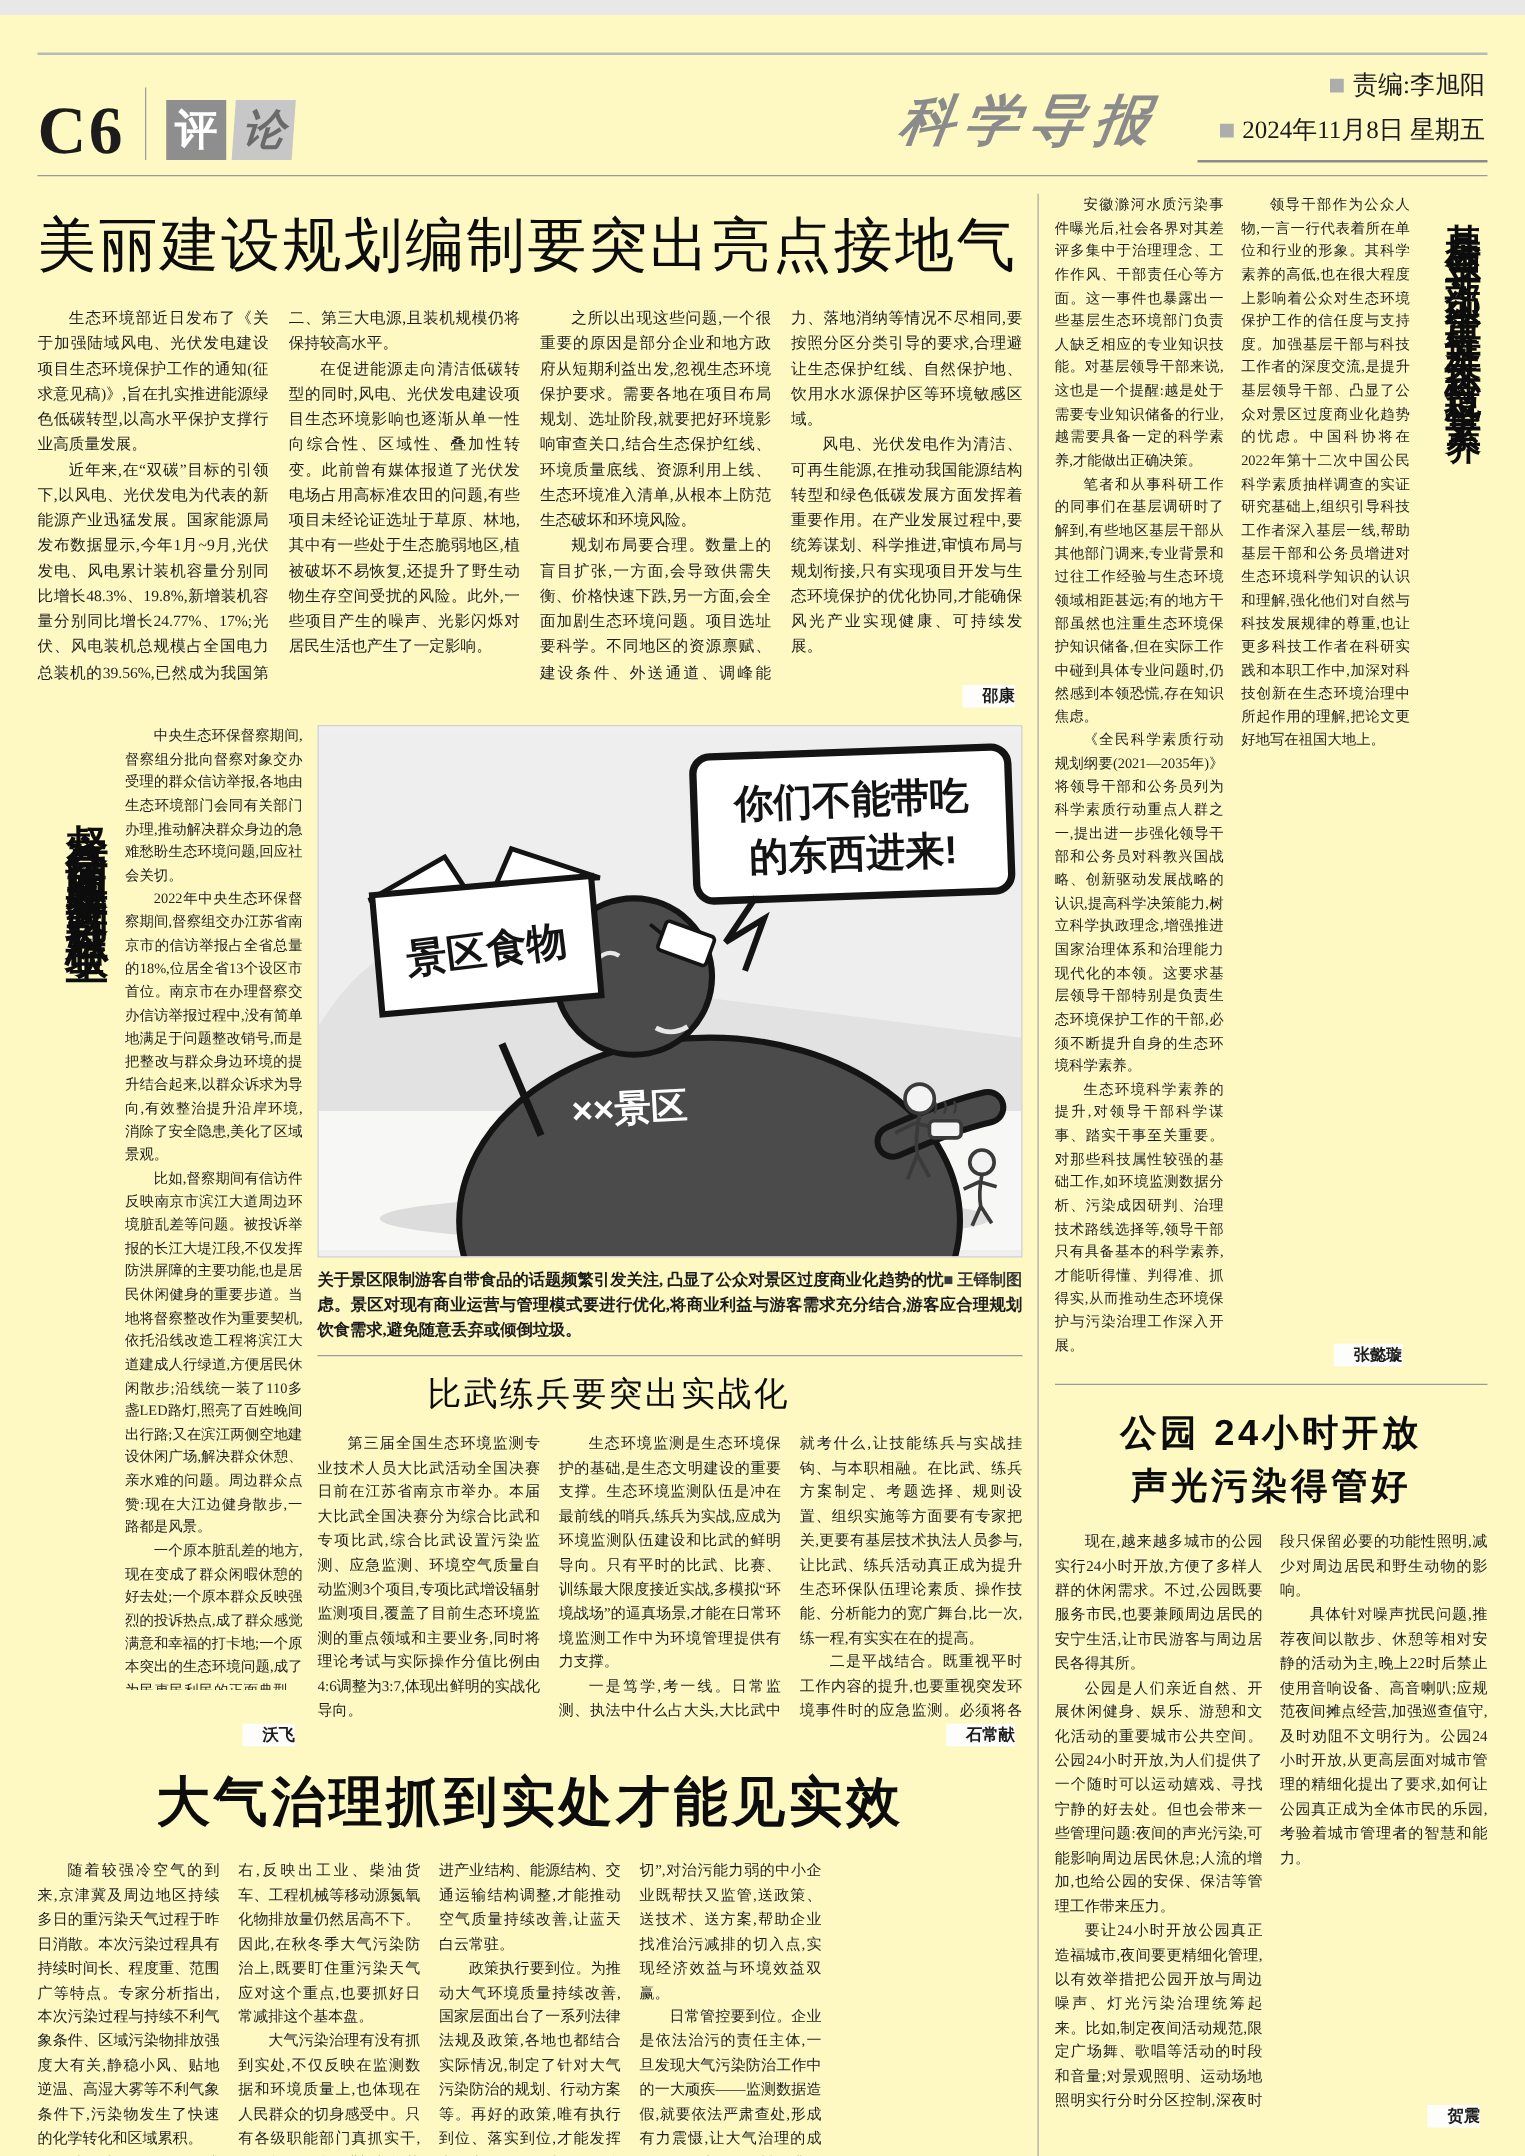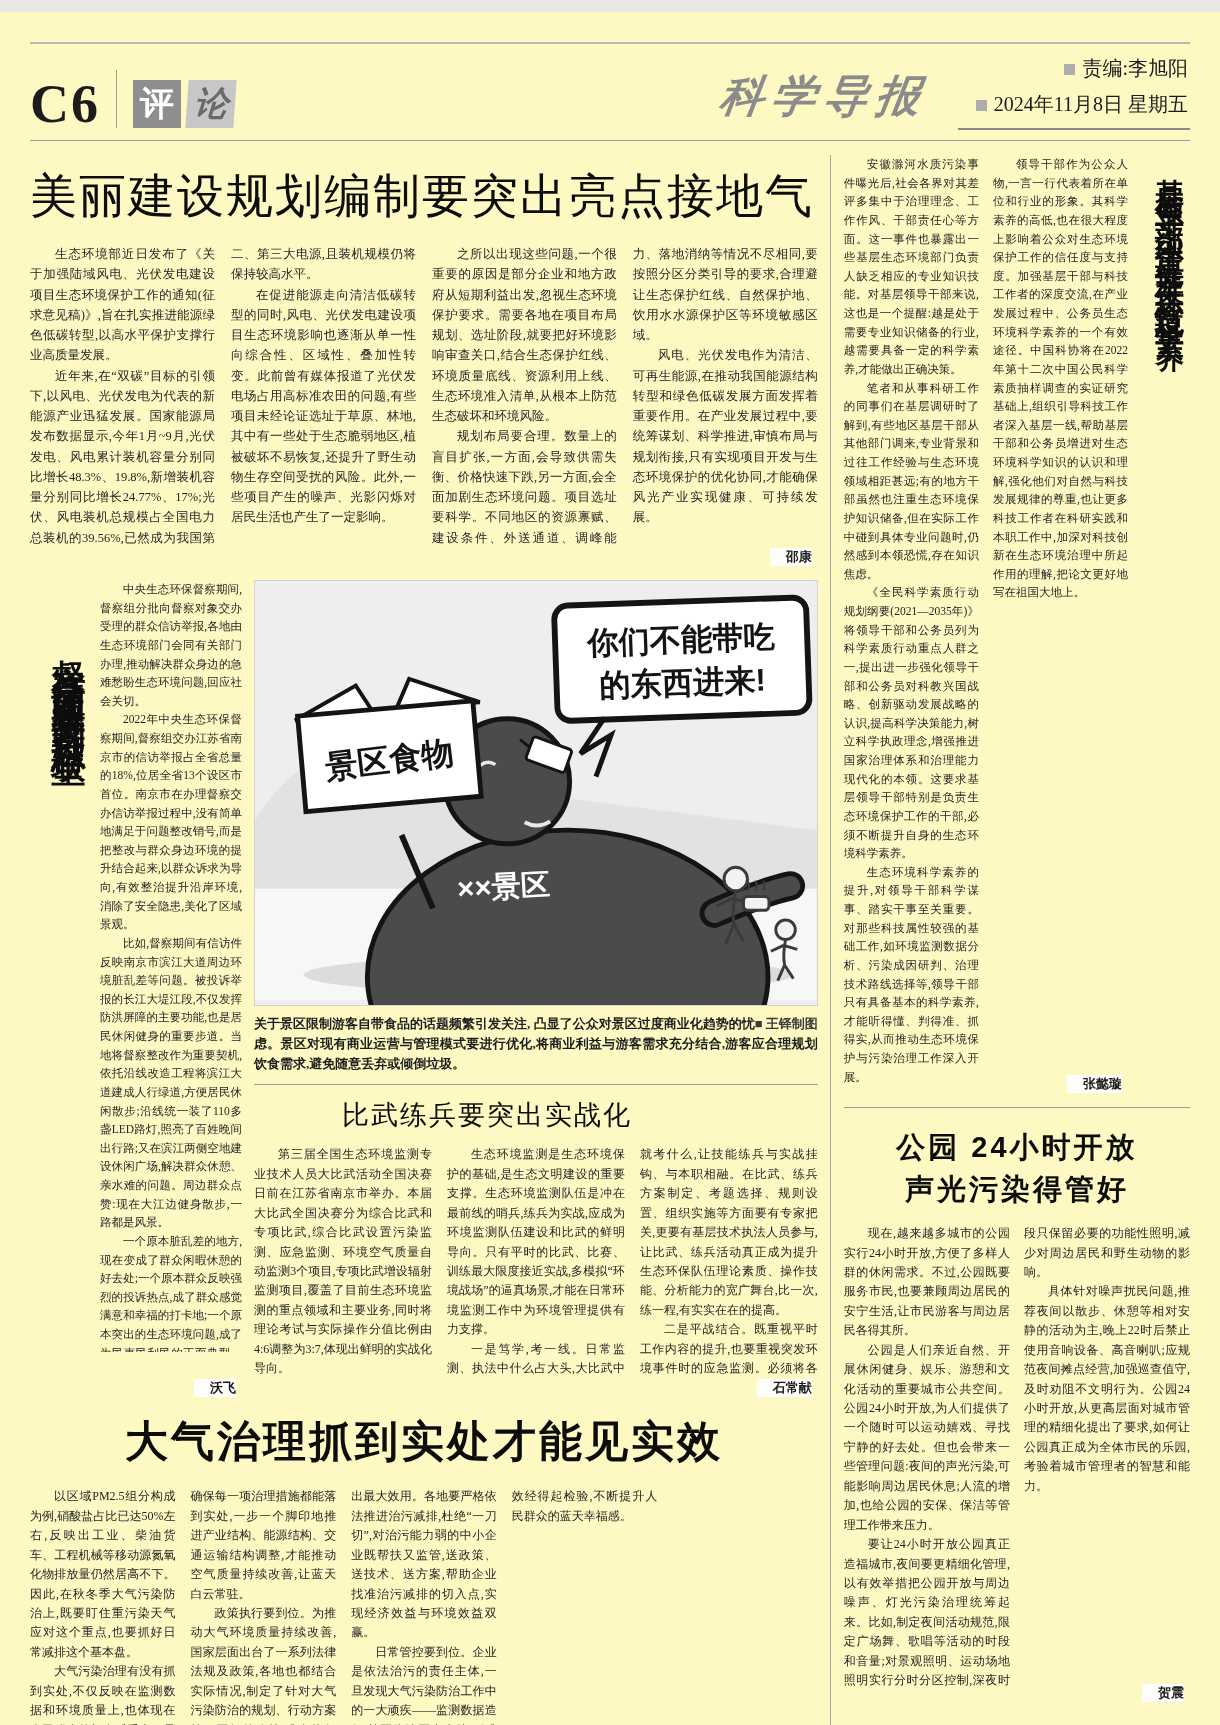--- a/index.html
+++ b/index.html
@@ -193,40 +193,41 @@
               <span class="author">石常献</span>
             </div>
           </article>
         </div>
       </div>
 
       <article class="air">
         <h2 class="air-head">大气治理抓到实处才能见实效</h2>
         <div class="body-wrap">
           <div class="body cols-5">
+              <p>随着较强冷空气的到来,京津冀及周边地区持续多日的重污染天气过程于昨日消散。本次污染过程具有持续时间长、程度重、范围广等特点。专家分析指出,本次污染过程与持续不利气象条件、区域污染物排放强度大有关,静稳小风、贴地逆温、高湿大雾等不利气象条件下,污染物发生了快速的化学转化和区域累积。</p>
               <p>以区域PM2.5组分构成为例,硝酸盐占比已达50%左右,反映出工业、柴油货车、工程机械等移动源氮氧化物排放量仍然居高不下。因此,在秋冬季大气污染防治上,既要盯住重污染天气应对这个重点,也要抓好日常减排这个基本盘。</p>
               <p>大气污染治理有没有抓到实处,不仅反映在监测数据和环境质量上,也体现在人民群众的切身感受中。只有各级职能部门真抓实干,确保每一项治理措施都能落到实处,一步一个脚印地推进产业结构、能源结构、交通运输结构调整,才能推动空气质量持续改善,让蓝天白云常驻。</p>
               <p>政策执行要到位。为推动大气环境质量持续改善,国家层面出台了一系列法律法规及政策,各地也都结合实际情况,制定了针对大气污染防治的规划、行动方案等。再好的政策,唯有执行到位、落实到位,才能发挥出最大效用。各地要严格依法推进治污减排,杜绝“一刀切”,对治污能力弱的中小企业既帮扶又监管,送政策、送技术、送方案,帮助企业找准治污减排的切入点,实现经济效益与环境效益双赢。</p>
               <p>日常管控要到位。企业是依法治污的责任主体,一旦发现大气污染防治工作中的一大顽疾——监测数据造假,就要依法严肃查处,形成有力震慑,让大气治理的成效经得起检验,不断提升人民群众的蓝天幸福感。</p>
             </div>
 
         </div>
       </article>
     </section>
 
     <section class="col-right">
 
       <article class="leader">
         <div class="leader-bodywrap">
           <div class="body cols-2 leader-body">
               <p>安徽滁河水质污染事件曝光后,社会各界对其差评多集中于治理理念、工作作风、干部责任心等方面。这一事件也暴露出一些基层生态环境部门负责人缺乏相应的专业知识技能。对基层领导干部来说,这也是一个提醒:越是处于需要专业知识储备的行业,越需要具备一定的科学素养,才能做出正确决策。</p>
               <p>笔者和从事科研工作的同事们在基层调研时了解到,有些地区基层干部从其他部门调来,专业背景和过往工作经验与生态环境领域相距甚远;有的地方干部虽然也注重生态环境保护知识储备,但在实际工作中碰到具体专业问题时,仍然感到本领恐慌,存在知识焦虑。</p>
               <p>《全民科学素质行动规划纲要(2021—2035年)》将领导干部和公务员列为科学素质行动重点人群之一,提出进一步强化领导干部和公务员对科教兴国战略、创新驱动发展战略的认识,提高科学决策能力,树立科学执政理念,增强推进国家治理体系和治理能力现代化的本领。这要求基层领导干部特别是负责生态环境保护工作的干部,必须不断提升自身的生态环境科学素养。</p>
               <p>生态环境科学素养的提升,对领导干部科学谋事、踏实干事至关重要。对那些科技属性较强的基础工作,如环境监测数据分析、污染成因研判、治理技术路线选择等,领导干部只有具备基本的科学素养,才能听得懂、判得准、抓得实,从而推动生态环境保护与污染治理工作深入开展。</p>
-              <p>领导干部作为公众人物,一言一行代表着所在单位和行业的形象。其科学素养的高低,也在很大程度上影响着公众对生态环境保护工作的信任度与支持度。加强基层干部与科技工作者的深度交流,在产业发展过程中、公务员生态环境科学素养的一个有效途径。中国科协将在2022年第十二次中国公民科学素质抽样调查的实证研究基础上,组织引导科技工作者深入基层一线,帮助基层干部和公务员增进对生态环境科学知识的认识和理解,强化他们对自然与科技发展规律的尊重,也让更多科技工作者在科研实践和本职工作中,加深对科技创新在生态环境治理中所起作用的理解,把论文更好地写在祖国大地上。</p>
+              <p>领导干部作为公众人物,一言一行代表着所在单位和行业的形象。其科学素养的高低,也在很大程度上影响着公众对生态环境保护工作的信任度与支持度。加强基层干部与科技工作者的深度交流,是提升基层领导干部、凸显了公众对景区过度商业化趋势的忧虑。中国科协将在2022年第十二次中国公民科学素质抽样调查的实证研究基础上,组织引导科技工作者深入基层一线,帮助基层干部和公务员增进对生态环境科学知识的认识和理解,强化他们对自然与科技发展规律的尊重,也让更多科技工作者在科研实践和本职工作中,加深对科技创新在生态环境治理中所起作用的理解,把论文更好地写在祖国大地上。</p>
             </div>
           <span class="author">张懿璇</span>
         </div>
         <div class="v-head leader-head">基层领导干部须注重提升生态环境科学素养</div>
       </article>
 
       <article class="park">
         <h3 class="park-head">
           <span>公园 24小时开放</span><br>
           <span>声光污染得管好</span>

